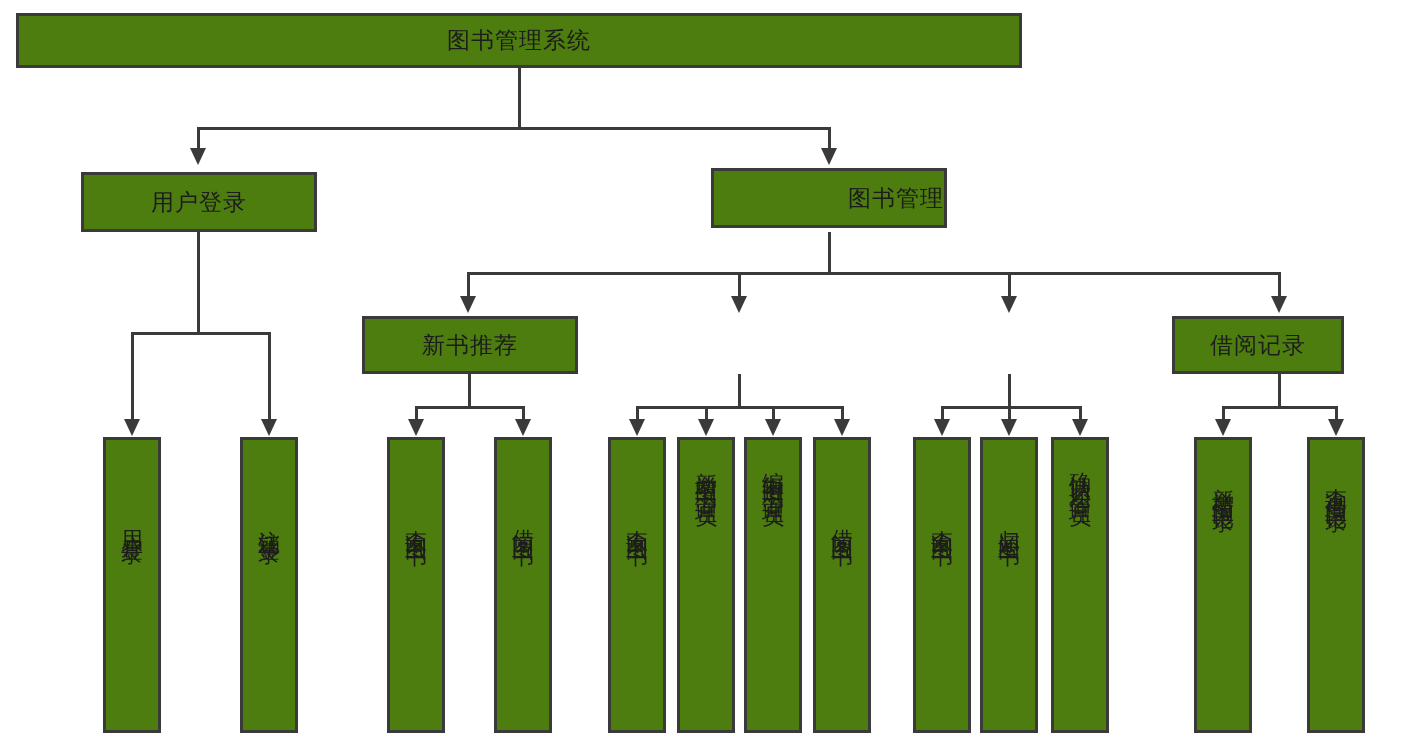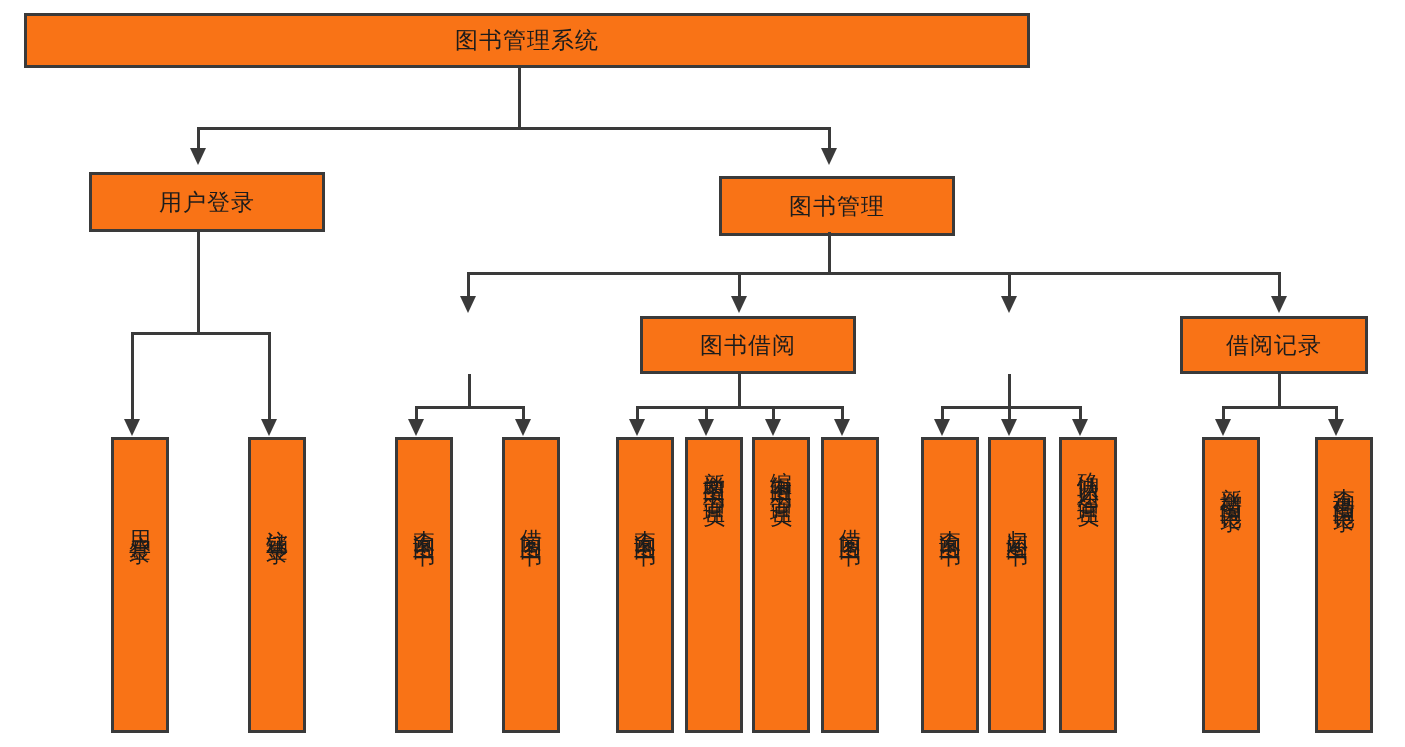--- a/index.html
+++ b/index.html
@@ -15,27 +15,26 @@
     position: relative;
     width: 1405px;
     height: 747px;
     background: #ffffff;
     overflow: hidden;
   }
   
   .node {
     position: absolute;
     box-sizing: border-box;
-    background: #f97316;
+    background: #4d7c0f;
     border: 3px solid #3a3a3a;
     display: flex;
     align-items: center;
     justify-content: center;
     color: #1c1c1c;
-    margin-left: 8px;
   }
   .node .label {
     font-size: 23px;
     letter-spacing: 1px;
     line-height: 1.15;
     white-space: nowrap;
     user-select: none;
   }
   .node.leaf {
     border-width: 3px;
@@ -93,21 +92,21 @@
   <div class="conn vline" style="left:518px; top:68px; height:61px;"></div>
   <div class="conn hline" style="left:197px; top:127px; width:634px;"></div>
   <div class="conn vline" style="left:197px; top:127px; height:22px;"></div>
   <div class="arrow" style="left:190px; top:148px;"></div>
   <div class="conn vline" style="left:828px; top:127px; height:22px;"></div>
   <div class="arrow" style="left:821px; top:148px;"></div>
 
   <div class="node" style="left:81px; top:172px; width:236px; height:60px;">
     <span class="label">用户登录</span>
   </div>
-  <div class="node" style="left:711px; top:176px; width:236px; height:60px;">
+  <div class="node" style="left:711px; top:168px; width:236px; height:60px;justify-content:flex-end;">
     <span class="label">图书管理</span>
   </div>
 
   <div class="conn vline" style="left:197px; top:232px; height:102px;"></div>
   <div class="conn hline" style="left:131px; top:332px; width:137px;"></div>
   <div class="conn vline" style="left:131px; top:332px; height:88px;"></div>
   <div class="arrow" style="left:124px; top:419px;"></div>
   <div class="conn vline" style="left:268px; top:332px; height:88px;"></div>
   <div class="arrow" style="left:261px; top:419px;"></div>
 
@@ -115,24 +114,24 @@
   <div class="conn hline" style="left:467px; top:272px; width:814px;"></div>
   <div class="conn vline" style="left:467px; top:272px; height:25px;"></div>
   <div class="arrow" style="left:460px; top:296px;"></div>
   <div class="conn vline" style="left:738px; top:272px; height:25px;"></div>
   <div class="arrow" style="left:731px; top:296px;"></div>
   <div class="conn vline" style="left:1008px; top:272px; height:25px;"></div>
   <div class="arrow" style="left:1001px; top:296px;"></div>
   <div class="conn vline" style="left:1278px; top:272px; height:25px;"></div>
   <div class="arrow" style="left:1271px; top:296px;"></div>
 
-  <div class="node" style="left:632px; top:316px; width:216px; height:58px;">
-    <span class="label">图书借阅</span>
-  </div>
-  <div class="node" style="left:1172px; top:316px; width:188px; height:58px;">
+  <div class="node" style="left:362px; top:316px; width:216px; height:58px;">
+    <span class="label">新书推荐</span>
+  </div>
+  <div class="node" style="left:1172px; top:316px; width:172px; height:58px;">
     <span class="label">借阅记录</span>
   </div>
 
   <div class="conn vline" style="left:468px; top:374px; height:34px;"></div>
   <div class="conn hline" style="left:415px; top:406px; width:110px;"></div>
   <div class="conn vline" style="left:415px; top:406px; height:14px;"></div>
   <div class="arrow" style="left:408px; top:419px;"></div>
   <div class="conn vline" style="left:522px; top:406px; height:14px;"></div>
   <div class="arrow" style="left:515px; top:419px;"></div>
 

